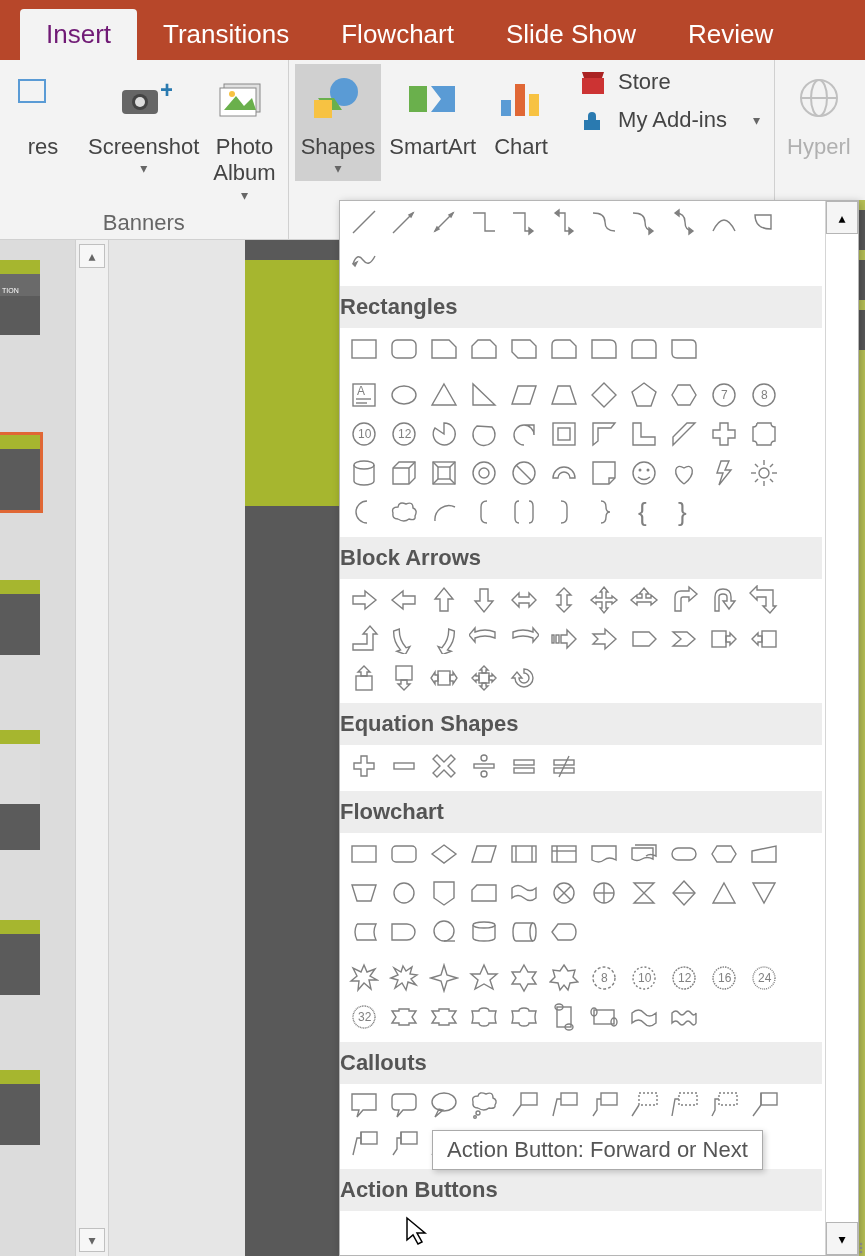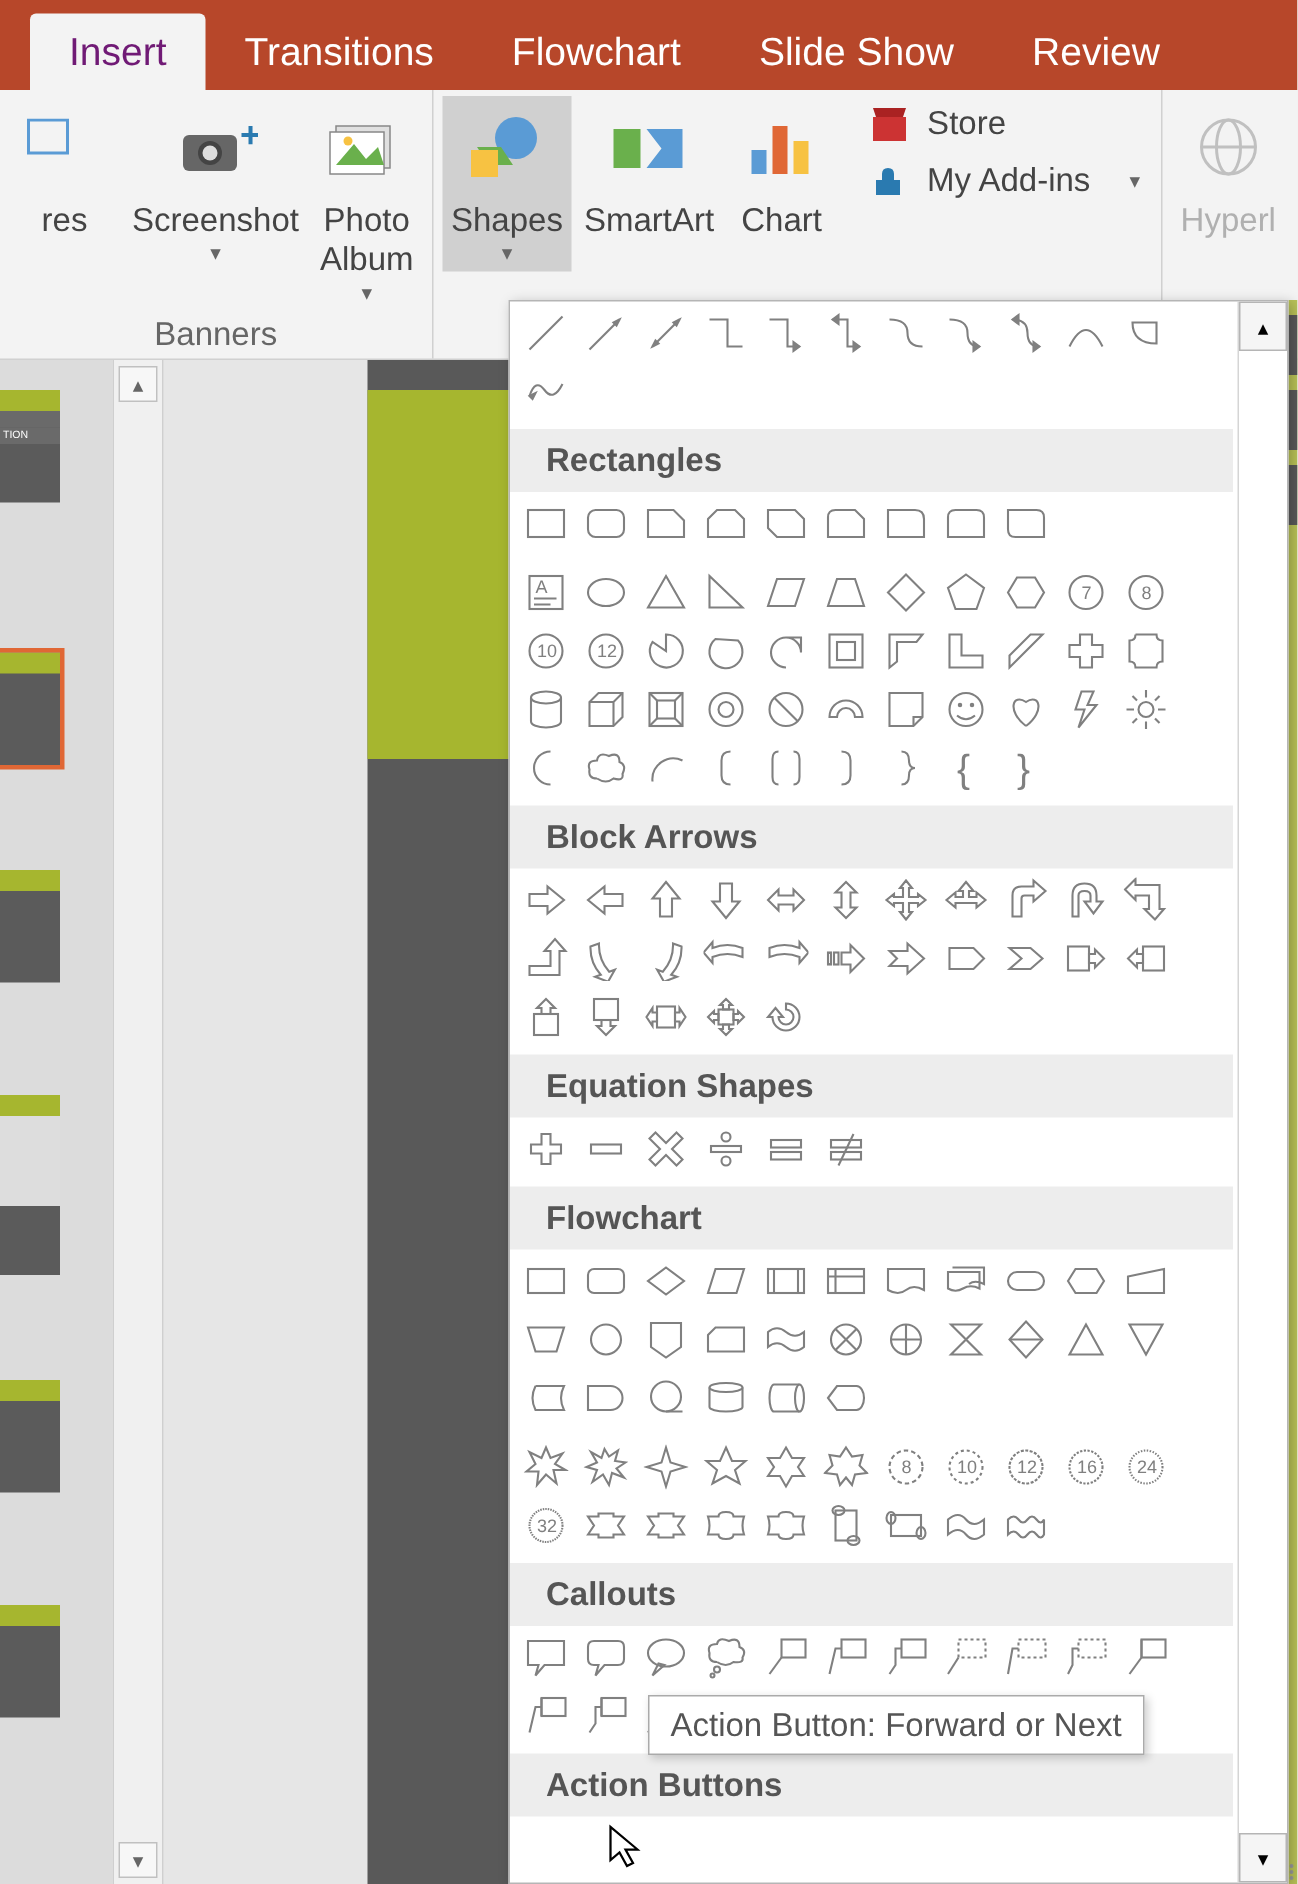--- a/index.html
+++ b/index.html
@@ -33,21 +33,21 @@
   .tiny-thumb .stripe { height:14px; background:#a6b62f; }
   .tiny-thumb .label { background:#6a6a6a; color:#fff; font-size:7px; padding:2px; }
 
   
   .gallery { position: absolute; top: 200px; left: 339px; width: 520px; height: 1056px; background: #fff; border: 1px solid #b5b5b5; box-shadow: 2px 2px 8px rgba(0,0,0,.25); z-index: 50; }
   .gallery-body { width: 482px; height: 100%; overflow: hidden; }
   .gallery-scroll { position:absolute; right:0; top:0; width:33px; height:100%; border-left:1px solid #d5d5d5; display:flex; flex-direction:column; }
   .gallery-scroll .btn { width:100%; height:33px; border:1px solid #b5b5b5; background:#f5f5f5; display:flex; align-items:center; justify-content:center; font-size:14px; cursor:pointer; }
   .gallery-scroll .spacer { flex:1; }
 
-  .cat-header { background:#ededed; color:#555; font-size:22px; font-weight:600; padding:8px 24px; }
+  .cat-header { background:#ededed; color:#555; font-size:22px; font-weight:600; padding:8px 0; }
   .shape-grid { display:flex; flex-wrap:wrap; padding:2px 4px 6px 4px; gap:1px; }
   .shape { width:39px; height:38px; display:flex; align-items:center; justify-content:center; cursor:pointer; position:relative; }
   .glyph { stroke:#808080; stroke-width:1.4; fill:none; }
   .glyph.filled { fill:#808080; }
   .num { font-size:12px; fill:#808080; stroke:none; font-family:sans-serif; }
 
   
   .tooltip { position:absolute; left:432px; top:1130px; background:#fff; border:1px solid #aaa; padding:6px 14px; font-size:22px; color:#555; z-index:60; box-shadow:2px 2px 6px rgba(0,0,0,.2); white-space:nowrap; }
 
   

